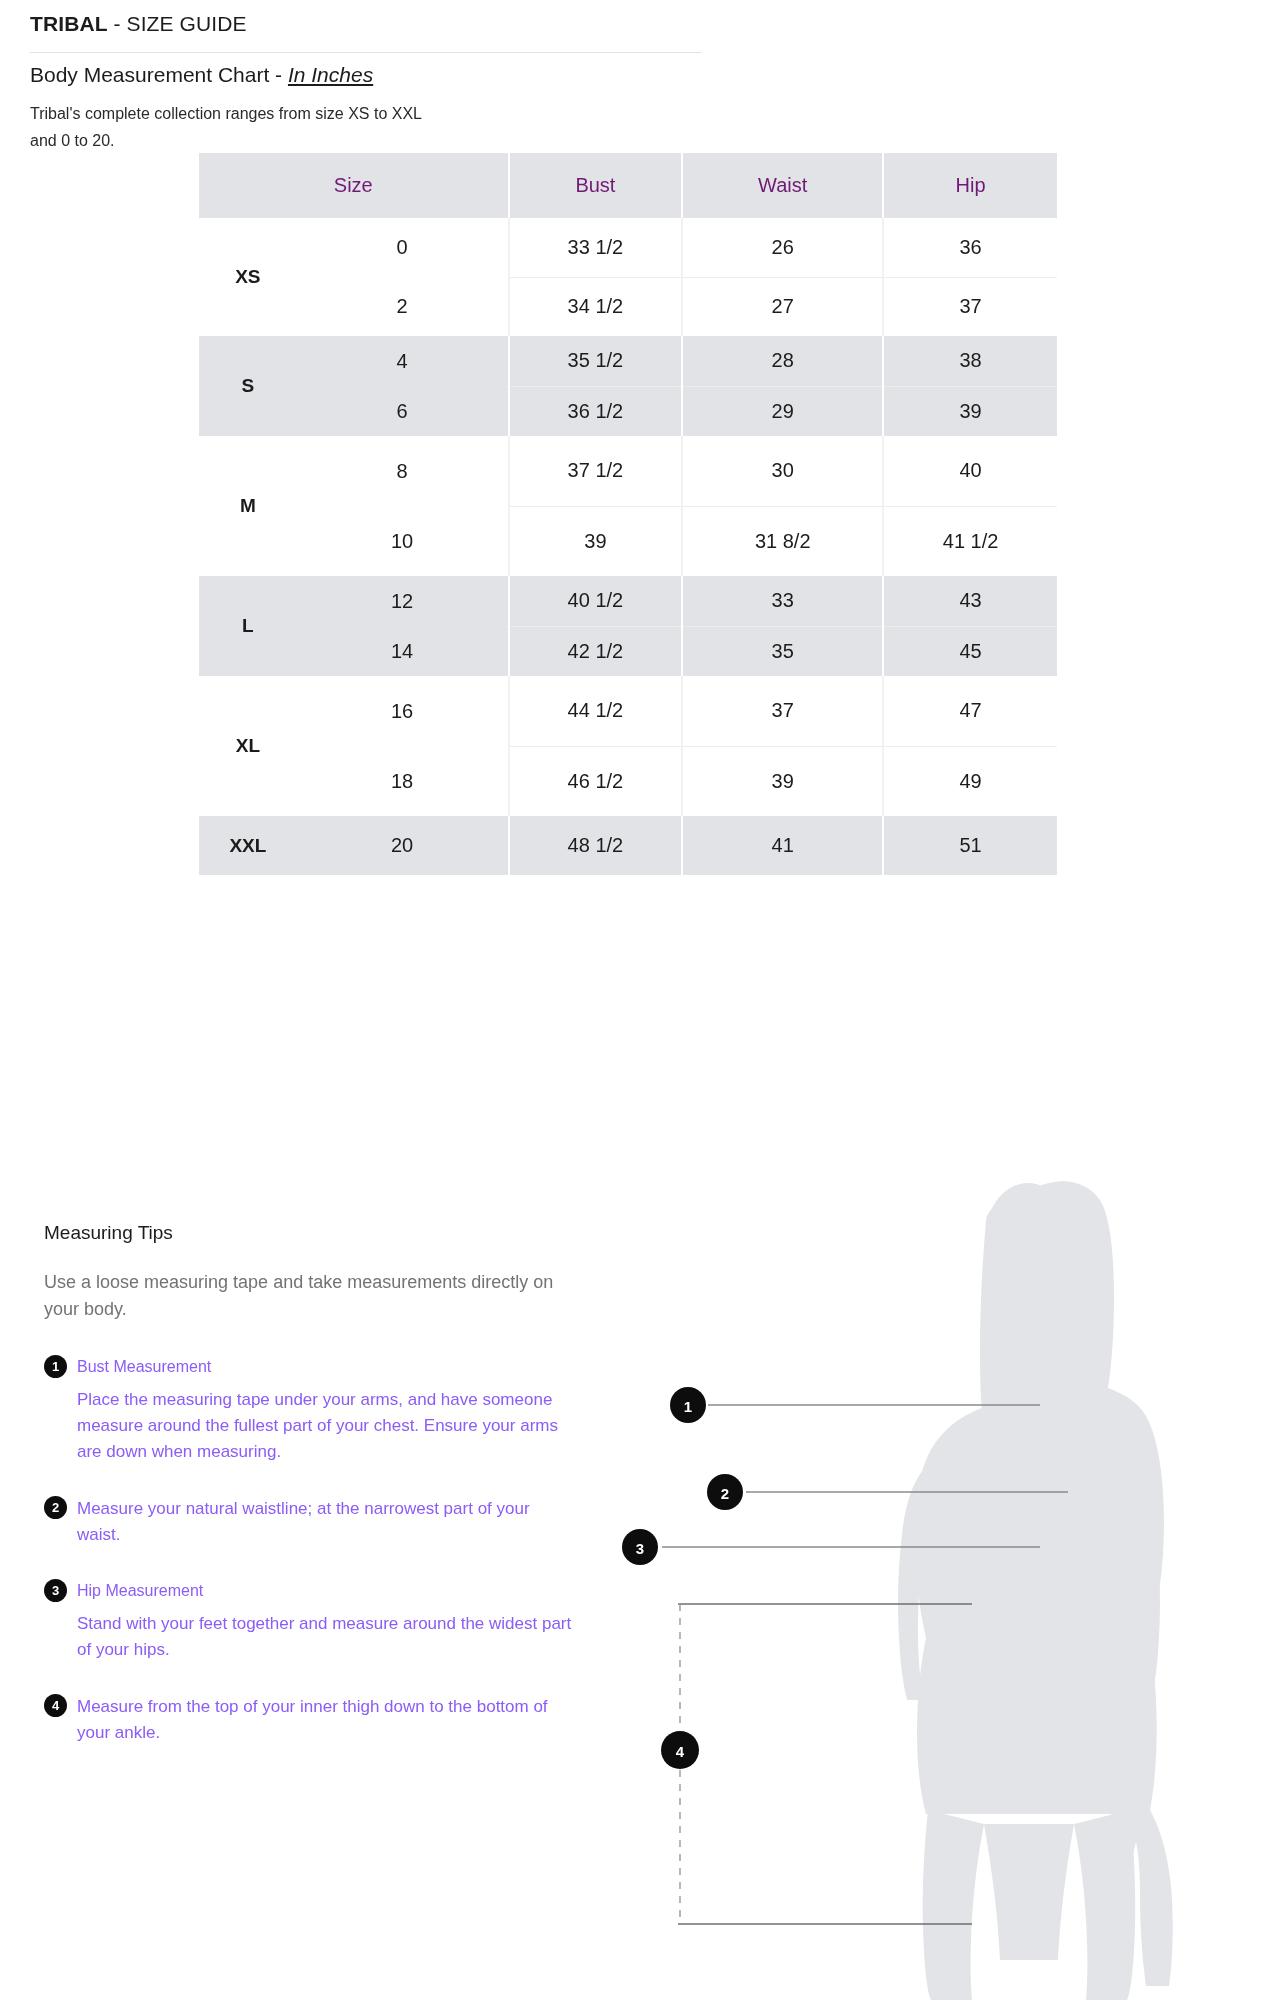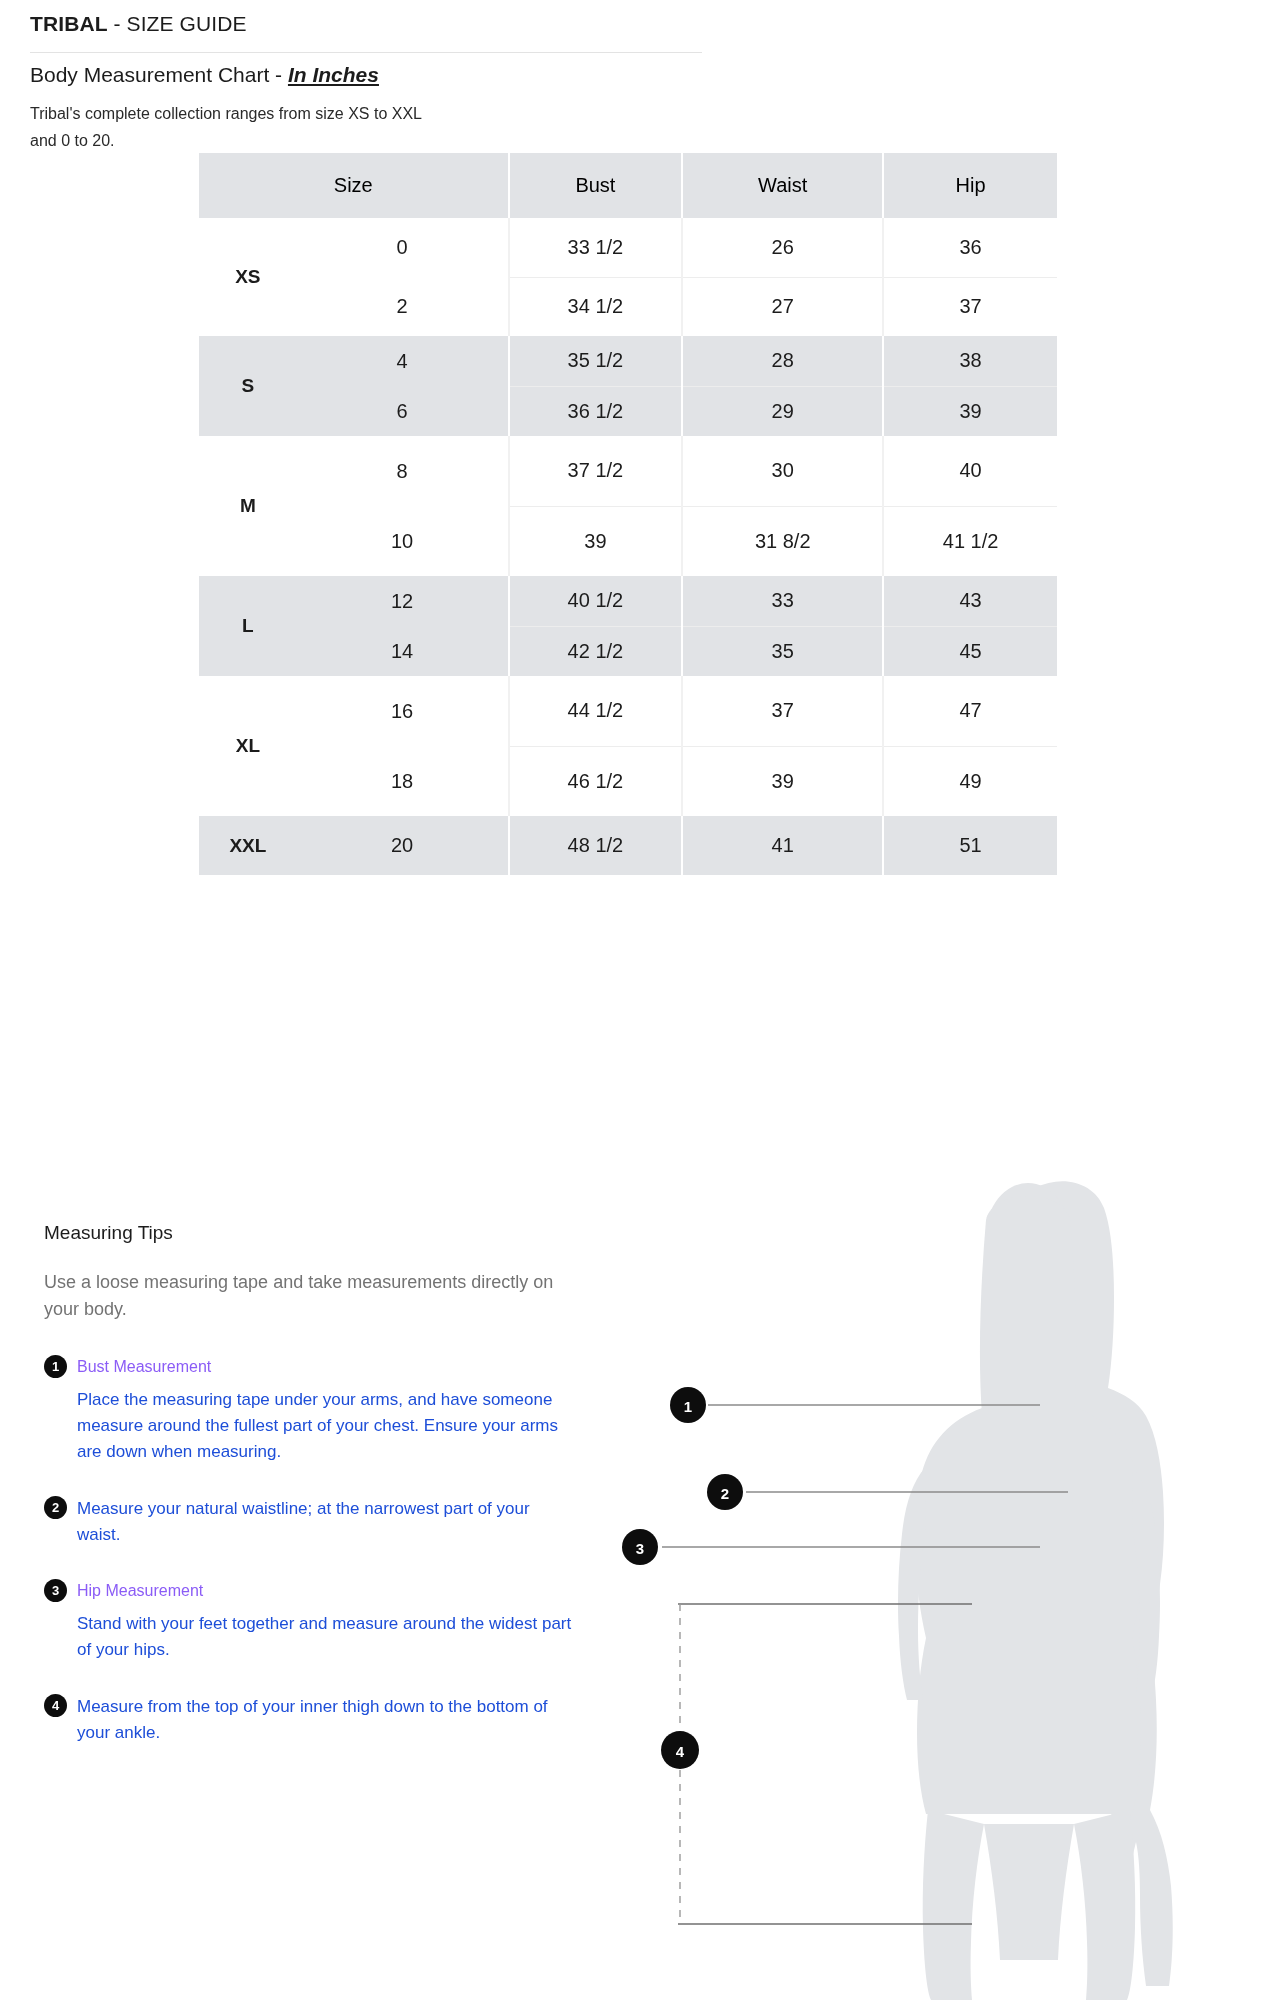--- a/index.html
+++ b/index.html
@@ -39,21 +39,21 @@
   
   .chart-title {
     position: absolute;
     left: 30px;
     top: 63px;
     font-size: 21px;
     font-weight: 400;
     white-space: nowrap;
   }
   .chart-title .units {
-    font-weight: 700;
+    font-weight: 400;
     font-style: italic;
     text-decoration: underline;
   }
 
   .intro-copy {
     position: absolute;
     left: 30px;
     top: 100px;
     font-size: 16px;
     line-height: 27px;
@@ -82,21 +82,21 @@
     text-align: center;
     vertical-align: middle;
     font-weight: 400;
     padding: 0;
   }
 
   .size-table thead th {
     height: 65px;
     background: #e1e3e6;
     font-size: 20px;
-    color: #000000;
+    color: #701a75;
     border-right: 2px solid #ffffff;
   }
   .size-table thead th:last-child { border-right: none; }
 
   .size-table tbody td {
     height: 59px;
     background: #ffffff;
     border-right: 2px solid #f1f1f1;
     border-bottom: 1px solid #ededed;
   }
@@ -169,21 +169,21 @@
   }
   .tip-title {
     font-size: 16px;
     color: #8b5cf6;
     line-height: 23px;
     margin-bottom: 9px;
   }
   .tip-body {
     font-size: 17px;
     line-height: 26px;
-    color: #1d4ed8;
+    color: #8b5cf6;
   }
 
   
   .figure-wrap {
     position: absolute;
     left: 620px;
     top: 1180px;
     width: 663px;
     height: 820px;
   }

